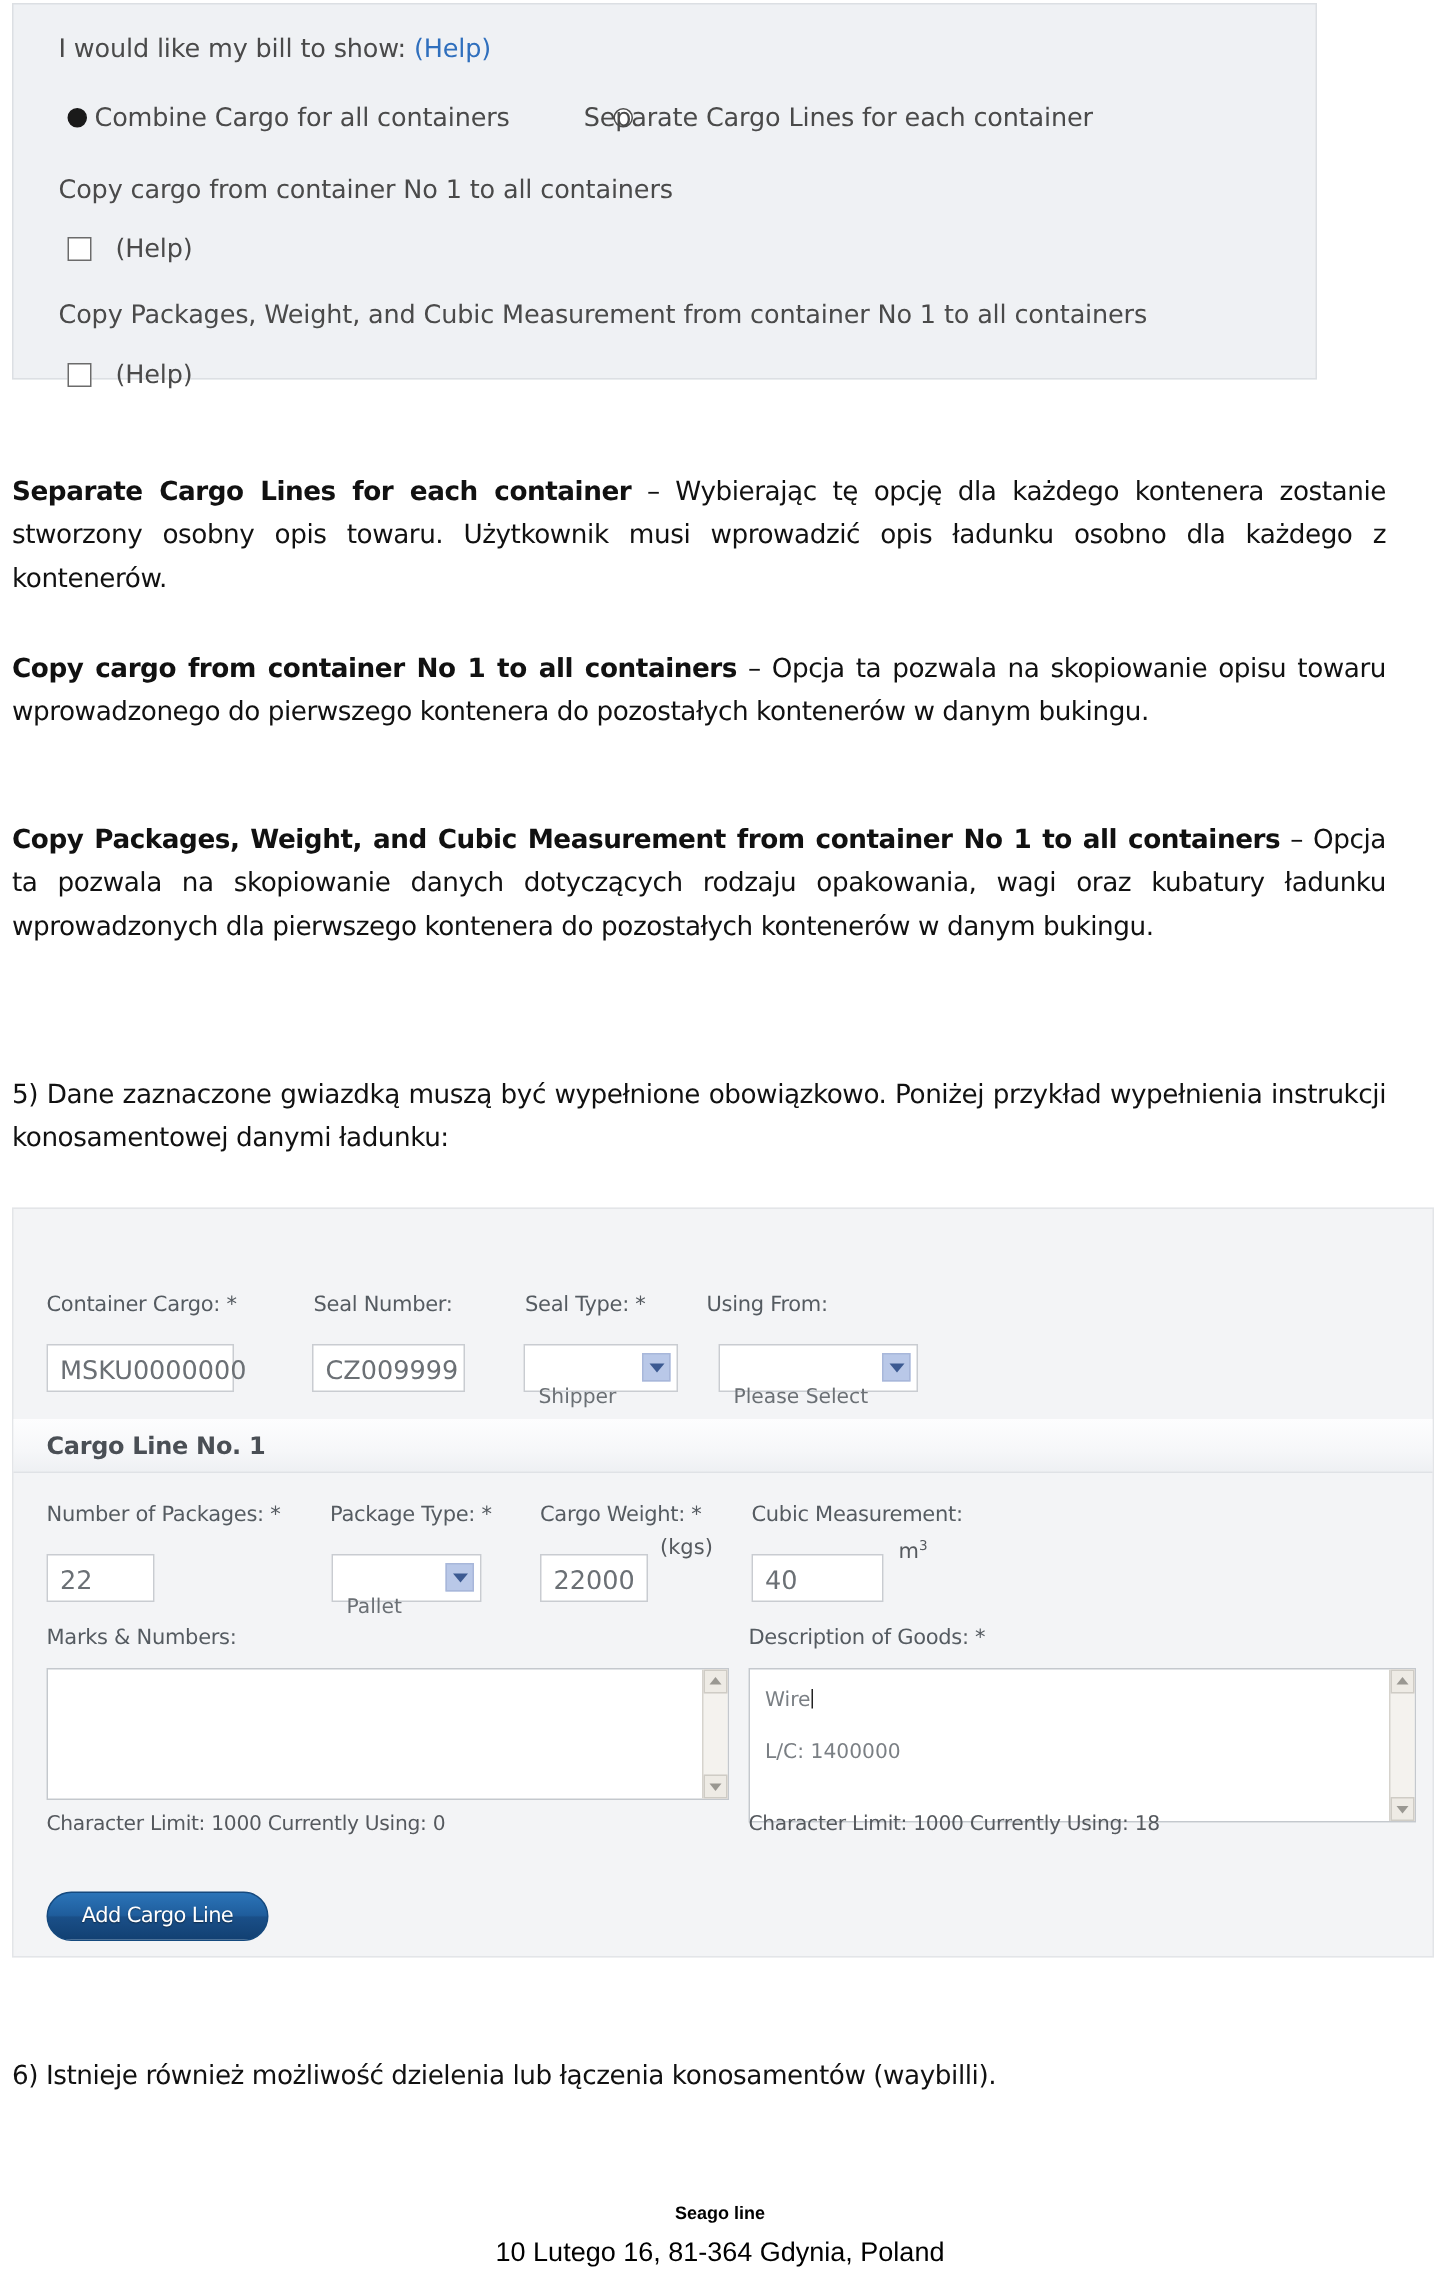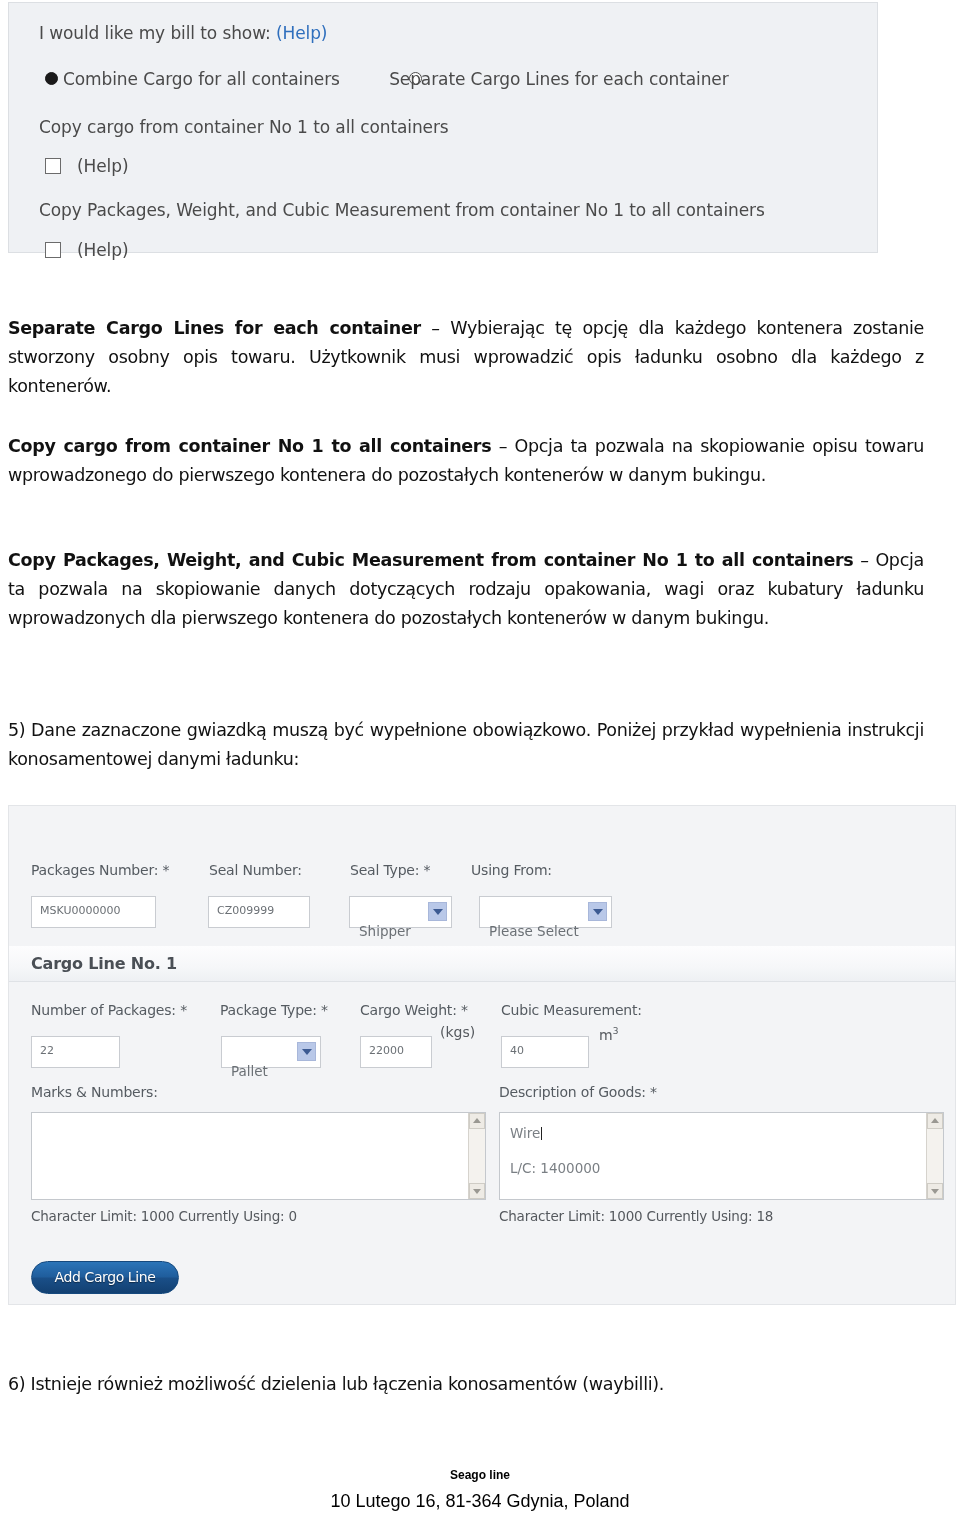--- a/index.html
+++ b/index.html
@@ -141,21 +141,21 @@
     position: absolute;
     background: #fff;
     border: 1px solid #c9ccd1;
     box-sizing: border-box;
     height: 32px;
   }
   .tbox .val {
     position: absolute;
     left: 8px;
     top: 7px;
-    font-size: 11px;
+    font-size: 17px;
     color: #6b7075;
     white-space: nowrap;
   }
 
   .sel {
     position: absolute;
     background: #fff;
     border: 1px solid #c9ccd1;
     box-sizing: border-box;
     height: 32px;
@@ -319,21 +319,21 @@
 
 <div class="para" id="para-2"><b>Copy cargo from container No 1 to all containers</b><span> – Opcja ta pozwala na skopiowanie opisu towaru wprowadzonego do pierwszego kontenera do pozostałych kontenerów w danym bukingu.</span></div>
 
 <div class="para" id="para-3"><b>Copy Packages, Weight, and Cubic Measurement from container No 1 to all containers</b><span> – Opcja ta pozwala na skopiowanie danych dotyczących rodzaju opakowania, wagi  oraz kubatury ładunku wprowadzonych dla pierwszego kontenera do pozostałych kontenerów w danym bukingu.</span></div>
 
 <div class="para" id="para-4">5) Dane zaznaczone gwiazdką muszą być wypełnione obowiązkowo.  Poniżej przykład wypełnienia instrukcji konosamentowej danymi ładunku:</div>
 
 <div id="form-shot" class="abs">
 
 
-  <div class="fld-label" style="left:22px; top:56px;">Packages Number: *</div>
+  <div class="fld-label" style="left:22px; top:56px;">Container Cargo: *</div>
   <div class="fld-label" style="left:200px; top:56px;">Seal Number:</div>
   <div class="fld-label" style="left:341px; top:56px;">Seal Type: *</div>
   <div class="fld-label" style="left:462px; top:56px;">Using From:</div>
 
   <div class="tbox" style="left:22px; top:90px; width:125px;">
     <span class="val">MSKU0000000</span>
   </div>
   <div class="tbox" style="left:199px; top:90px; width:102px;">
     <span class="val">CZ009999</span>
   </div>
@@ -348,21 +348,21 @@
 
   <div class="sec-header" id="hdr-cargoline">
     <span>Cargo Line No. 1</span>
   </div>
 
   <div class="fld-label" style="left:22px; top:196px;">Number of Packages: *</div>
   <div class="fld-label" style="left:211px; top:196px;">Package Type: *</div>
   <div class="fld-label" style="left:351px; top:196px;">Cargo Weight: *</div>
   <div class="fld-label" style="left:492px; top:196px;">Cubic Measurement:</div>
 
-  <div class="tbox" style="left:22px; top:230px; width:89px;">
+  <div class="tbox" style="left:22px; top:230px; width:72px;">
     <span class="val">22</span>
   </div>
   <div class="sel" style="left:212px; top:230px; width:100px;">
     <span class="val">Pallet</span>
     <span class="arrow"></span>
   </div>
   <div class="tbox" style="left:351px; top:230px; width:72px;">
     <span class="val">22000</span>
   </div>
   <div class="unit" style="left:431px; top:218px;">(kgs)</div>
@@ -376,21 +376,21 @@
   <div class="tarea" style="left:22px; top:306px; width:455px; height:88px;">
     <span class="line l1"></span>
     <span class="sbar">
       <span class="btn up"></span>
       <span class="btn down"></span>
     </span>
   </div>
   <div class="charlimit" style="left:22px; top:402px;">Character Limit: 1000 Currently Using: 0</div>
 
   <div class="fld-label" style="left:490px; top:278px;">Description of Goods: *</div>
-  <div class="tarea" style="left:490px; top:306px; width:445px; height:88px;">
+  <div class="tarea" style="left:490px; top:306px; width:445px; height:103px;">
     <span class="line l1"><span>Wire</span><span class="caret"></span></span>
     <span class="line l2">L/C: 1400000</span>
     <span class="sbar">
       <span class="btn up"></span>
       <span class="btn down"></span>
     </span>
   </div>
   <div class="charlimit" style="left:490px; top:402px;">Character Limit: 1000 Currently Using: 18</div>
 
   <div id="add-cargo-btn">Add Cargo Line</div>

